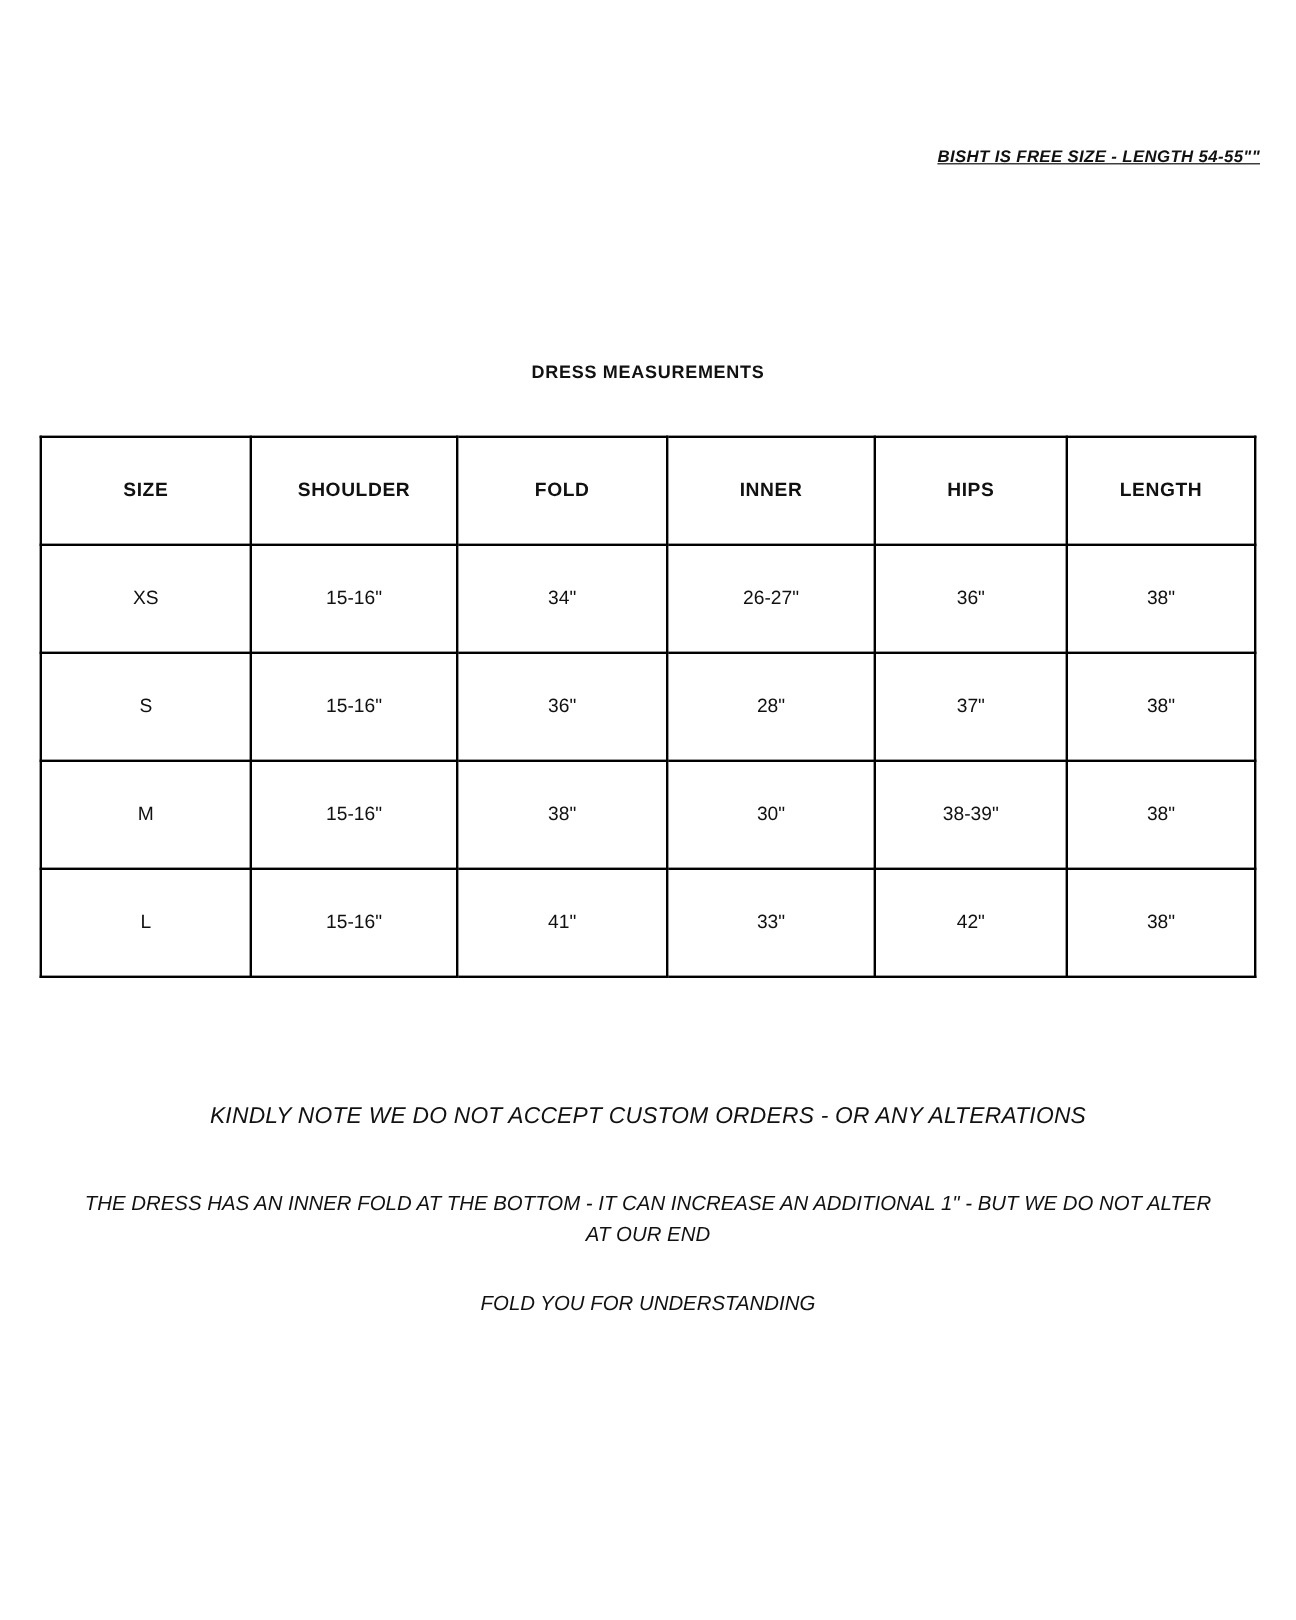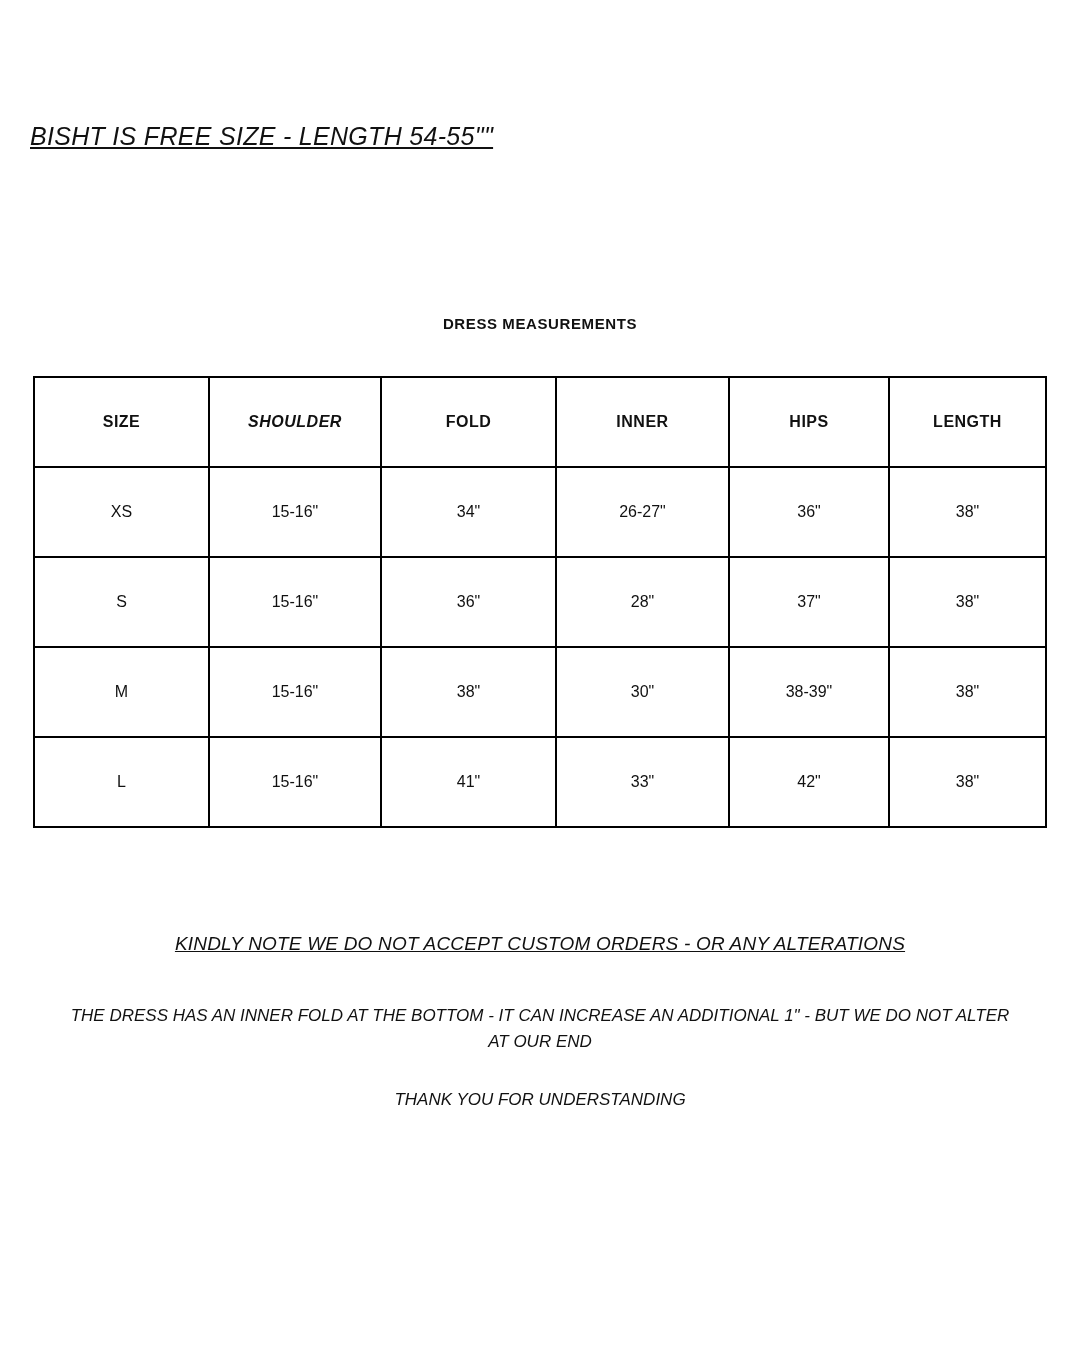--- a/index.html
+++ b/index.html
@@ -23,26 +23,27 @@
     position: relative;
   }
   .title {
     text-align: center;
     font-size: 23px;
     font-weight: bold;
     letter-spacing: 0.6px;
     margin-top: 105px;
   }
   .freesize {
-    text-align: left;
-    font-size: 25px;
+    text-align: right;
+    font-size: 14px;
     font-style: italic;
     text-decoration: underline;
     letter-spacing: 0.3px;
     margin-top: 122px;
+    font-weight: bold;
   }
   .subtitle {
     text-align: center;
     font-size: 15px;
     font-weight: bold;
     letter-spacing: 0.6px;
     margin-top: 164px;
   }
   table.size-table {
     border-collapse: collapse;
@@ -60,31 +61,30 @@
     padding: 0 4px;
   }
   table.size-table th {
     font-weight: bold;
     letter-spacing: 0.5px;
   }
   table.size-table td {
     font-weight: normal;
   }
   .col-0 { width: 165px; }
-  .col-1 { width: 162px; font-style: italic; }
+  .col-1 { width: 162px; }
   .col-2 { width: 165px; }
   .col-3 { width: 163px; }
   .col-4 { width: 150px; }
   .col-5 { width: 147px; }
 
   .note-main {
     text-align: center;
     font-size: 19px;
     font-style: italic;
-    text-decoration: underline;
     letter-spacing: 0.2px;
     margin-top: 105px;
   }
   .note-body {
     text-align: center;
     font-size: 17px;
     font-style: italic;
     line-height: 1.55;
     margin: 48px auto 0 auto;
     width: 940px;
@@ -148,15 +148,15 @@
         <td>41"</td>
         <td>33"</td>
         <td>42"</td>
         <td>38"</td>
       </tr>
     </tbody>
   </table>
 
   <div class="note-main">KINDLY NOTE WE DO NOT ACCEPT CUSTOM ORDERS - OR ANY ALTERATIONS</div>
   <div class="note-body">THE DRESS HAS AN INNER FOLD AT THE BOTTOM - IT CAN INCREASE AN ADDITIONAL 1" - BUT WE DO NOT ALTER AT OUR END</div>
-  <div class="note-thanks">THANK YOU FOR UNDERSTANDING</div>
+  <div class="note-thanks">FOLD YOU FOR UNDERSTANDING</div>
 
 </div>
 
 </body></html>

